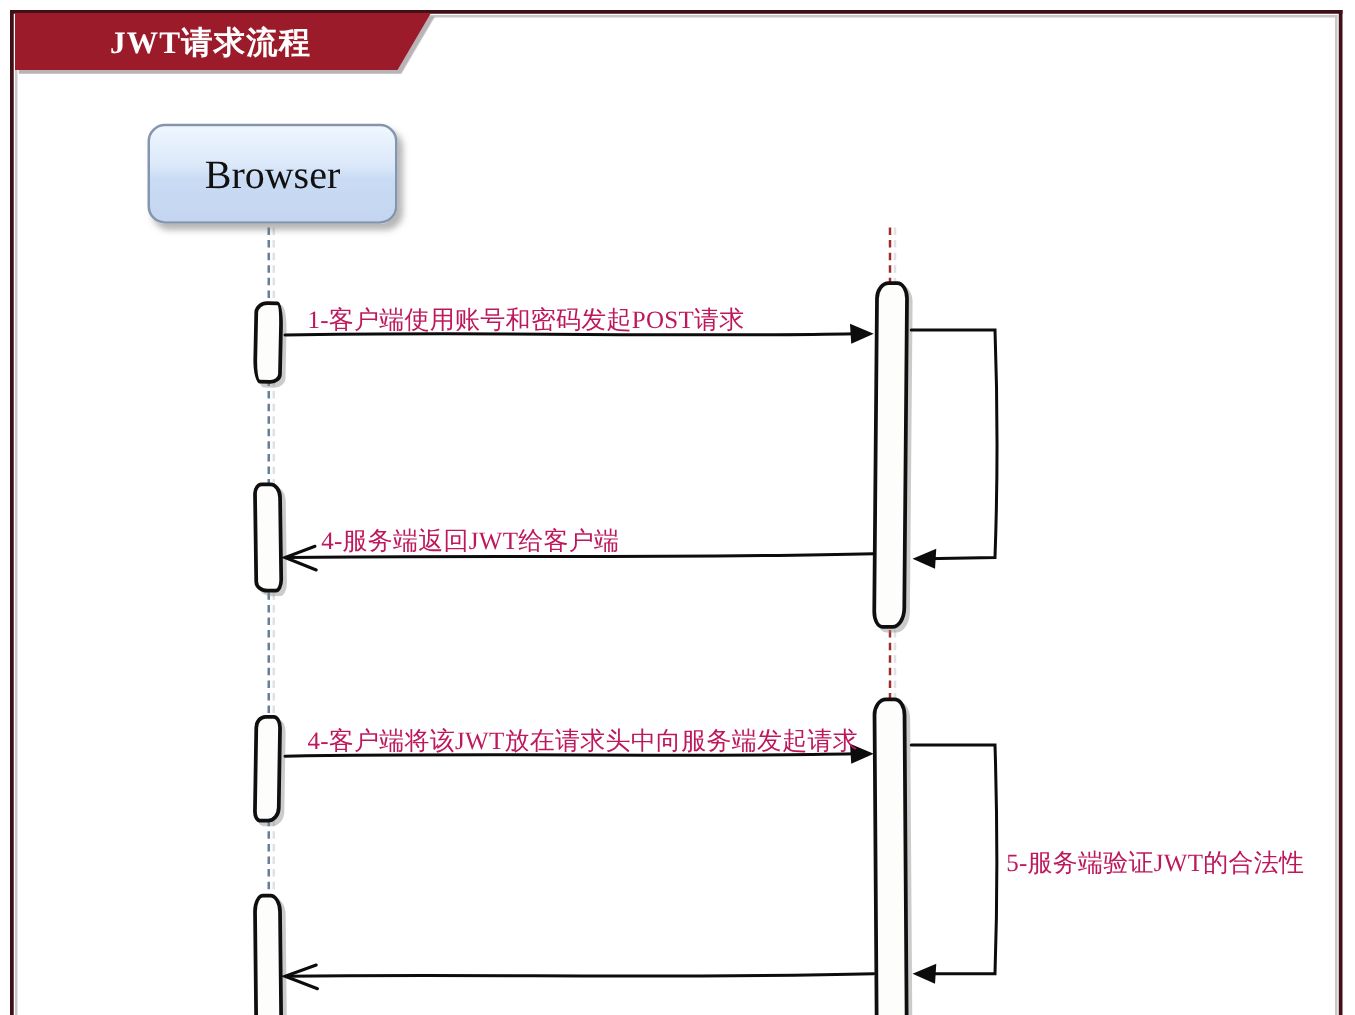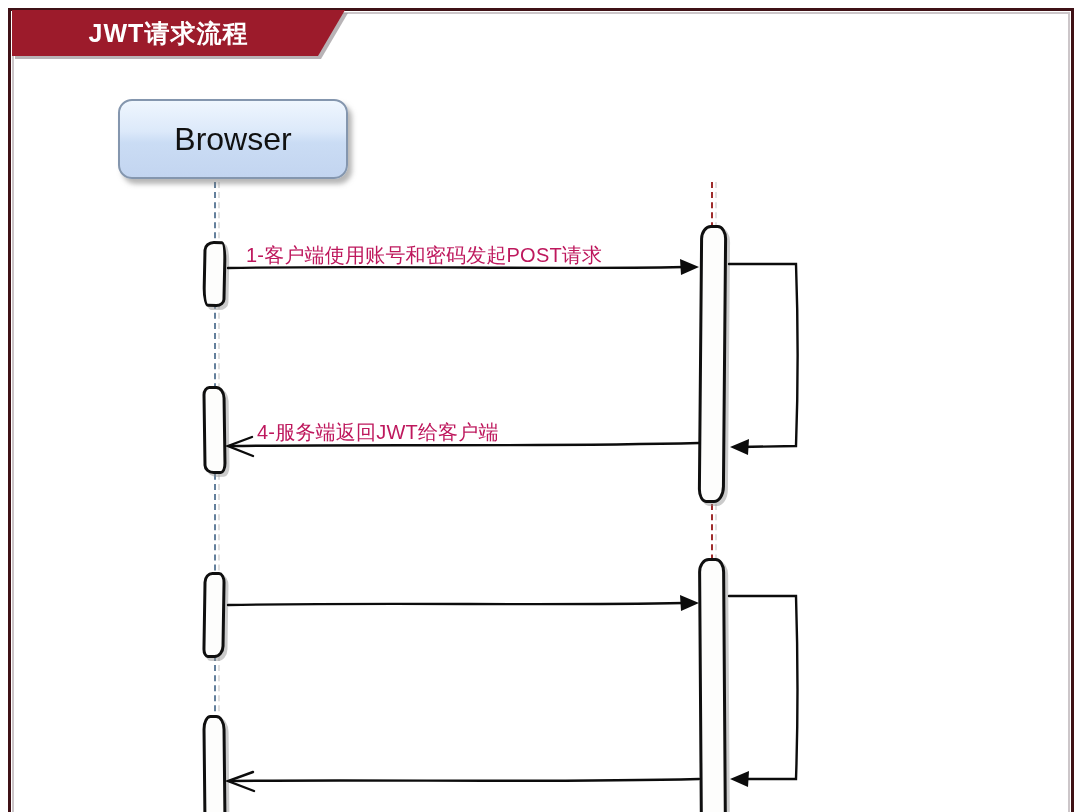--- a/index.html
+++ b/index.html
@@ -1,18 +1,18 @@
 <!DOCTYPE html>
 <html><head>
 <meta charset="utf-8">
 <style>
   html,body{margin:0;padding:0;background:#fff;}
   #stage{
     position:relative;width:1084px;height:812px;overflow:hidden;background:#ffffff;
-    font-family:Liberation Sans, sans-serif;
+    font-family:Liberation Serif, serif;
   }
   
   .frame{
     position:absolute;left:8px;top:8px;width:1066px;height:820px;
     border-top:3px solid #3f1116;border-left:3px solid #3f1116;border-right:3px solid #3f1116;
     box-sizing:border-box;
   }
   .frame-inner{
     position:absolute;left:1px;top:1px;right:1px;bottom:0;
     border-top:2px solid #ccc6c9;border-left:2px solid #ccc6c9;border-right:2px solid #ccc6c9;
@@ -20,21 +20,21 @@
   
   .banner-wrap{position:absolute;left:12px;top:10px;filter:drop-shadow(3px 3px 0 rgba(160,154,158,.75));z-index:6;}
   .banner{
     width:333px;height:46px;background:#9c1b2b;
     clip-path:polygon(0 0,100% 0,calc(100% - 27px) 100%,0 100%);
     display:flex;align-items:center;justify-content:center;
   }
   .banner span{color:#fff;font-size:25px;font-weight:bold;letter-spacing:1px;padding-right:20px;}
   
   .participant{
-    position:absolute;width:230px;height:80px;border-radius:14px;
+    position:absolute;width:200px;height:80px;border-radius:14px;
     display:flex;align-items:center;justify-content:center;
     font-size:32px;color:#111;z-index:4;box-sizing:border-box;
     box-shadow:4px 5px 5px rgba(110,110,110,.5);
   }
   .participant.browser{
     left:118px;top:99px;border:2px solid #8496ae;
     background:linear-gradient(180deg,#eff6fe 0%,#dcE9fa 40%,#cadcf4 55%,#c3d5f0 100%);
   }
   .participant.server{
     left:613px;top:99px;border:2px solid #a64040;
@@ -124,14 +124,16 @@
     </g>
 
     <g>
       <path class="line" d="M699,779 C540,783 380,779 230,781"></path>
       <path class="openhead" d="M253,772 L228,781 L254,791"></path>
     </g>
   </svg>
 
   <div class="msg-label" style="left:246px;top:242px;">1-客户端使用账号和密码发起POST请求</div>
   <div class="msg-label" style="left:257px;top:419px;">4-服务端返回JWT给客户端</div>
+  <div class="msg-label" style="left:246px;top:579px;">4-客户端将该JWT放在请求头中向服务端发起请求</div>
+  <div class="msg-label" style="left:805px;top:677px;">5-服务端验证JWT的合法性</div>
 
 </div>
 
 </body></html>

